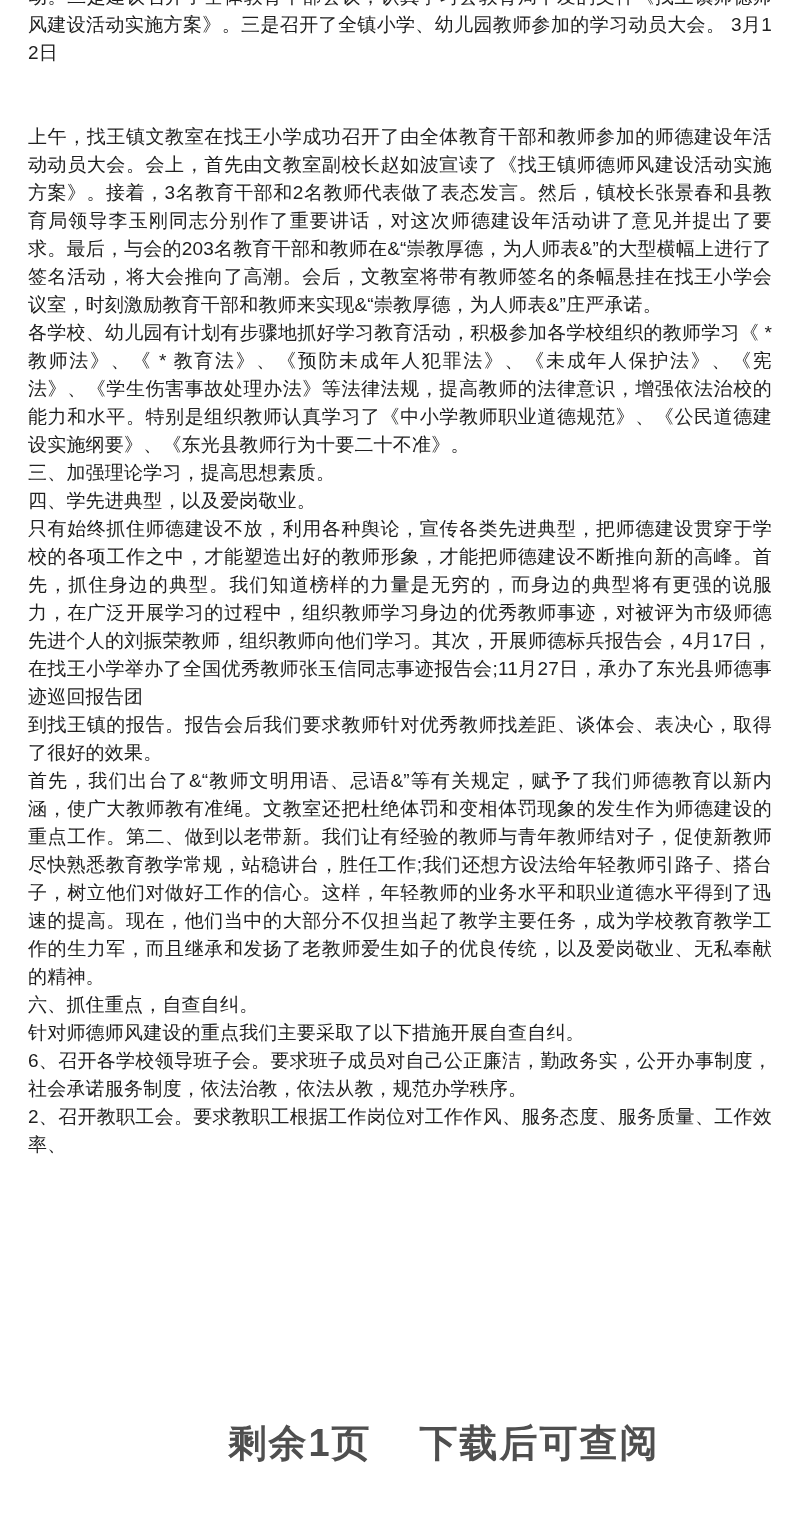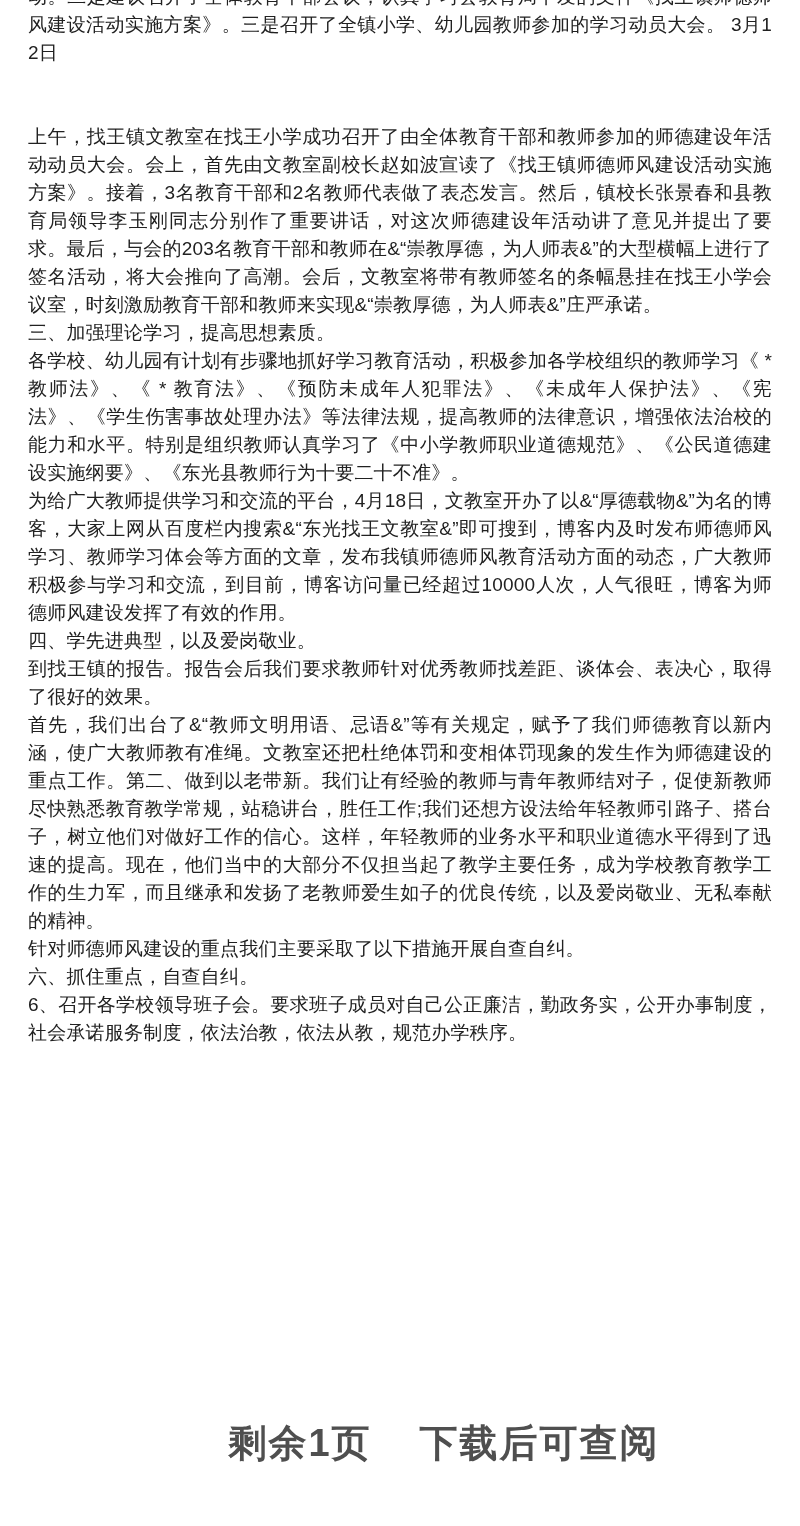--- a/index.html
+++ b/index.html
@@ -47,31 +47,32 @@
 
 <div class="page">
   <div class="content">
 
     <p class="para clip">动。二是建议召开了全体教育干部会议，认真学习县教育局下发的文件《找王镇师德师风建设活动实施方案》。三是召开了全镇小学、幼儿园教师参加的学习动员大会。 3月12日</p>
 
     <div class="gap"></div>
 
     <p class="para">上午，找王镇文教室在找王小学成功召开了由全体教育干部和教师参加的师德建设年活动动员大会。会上，首先由文教室副校长赵如波宣读了《找王镇师德师风建设活动实施方案》。接着，3名教育干部和2名教师代表做了表态发言。然后，镇校长张景春和县教育局领导李玉刚同志分别作了重要讲话，对这次师德建设年活动讲了意见并提出了要求。最后，与会的203名教育干部和教师在&amp;“崇教厚德，为人师表&amp;”的大型横幅上进行了签名活动，将大会推向了高潮。会后，文教室将带有教师签名的条幅悬挂在找王小学会议室，时刻激励教育干部和教师来实现&amp;“崇教厚德，为人师表&amp;”庄严承诺。</p>
 
+    <p class="para">各学校、幼儿园有计划有步骤地抓好学习教育活动，积极参加各学校组织的教师学习《 * 教师法》、《 * 教育法》、《预防未成年人犯罪法》、《未成年人保护法》、《宪法》、《学生伤害事故处理办法》等法律法规，提高教师的法律意识，增强依法治校的能力和水平。特别是组织教师认真学习了《中小学教师职业道德规范》、《公民道德建设实施纲要》、《东光县教师行为十要二十不准》。</p>
     <p class="para">三、加强理论学习，提高思想素质。</p>
-    <p class="para">各学校、幼儿园有计划有步骤地抓好学习教育活动，积极参加各学校组织的教师学习《 * 教师法》、《 * 教育法》、《预防未成年人犯罪法》、《未成年人保护法》、《宪法》、《学生伤害事故处理办法》等法律法规，提高教师的法律意识，增强依法治校的能力和水平。特别是组织教师认真学习了《中小学教师职业道德规范》、《公民道德建设实施纲要》、《东光县教师行为十要二十不准》。</p>
-    <p class="para">为给广大教师提供学习和交流的平台，4月18日，文教室开办了以&amp;“厚德载物&amp;”为名的博客，大家上网从百度栏内搜索&amp;“东光找王文教室&amp;”即可搜到，博客内及时发布师德师风学习、教师学习体会等方面的文章，发布我镇师德师风教育活动方面的动态，广大教师积极参与学习和交流，到目前，博客访问量已经超过10000人次，人气很旺，博客为师德师风建设发挥了有效的作用。</p>
 
     <p class="para">四、学先进典型，以及爱岗敬业。</p>
+    <p class="para">只有始终抓住师德建设不放，利用各种舆论，宣传各类先进典型，把师德建设贯穿于学校的各项工作之中，才能塑造出好的教师形象，才能把师德建设不断推向新的高峰。首先，抓住身边的典型。我们知道榜样的力量是无穷的，而身边的典型将有更强的说服力，在广泛开展学习的过程中，组织教师学习身边的优秀教师事迹，对被评为市级师德先进个人的刘振荣教师，组织教师向他们学习。其次，开展师德标兵报告会，4月17日，在找王小学举办了全国优秀教师张玉信同志事迹报告会;11月27日，承办了东光县师德事迹巡回报告团</p>
     <p class="para">到找王镇的报告。报告会后我们要求教师针对优秀教师找差距、谈体会、表决心，取得了很好的效果。</p>
 
     <p class="para">首先，我们出台了&amp;“教师文明用语、忌语&amp;”等有关规定，赋予了我们师德教育以新内涵，使广大教师教有准绳。文教室还把杜绝体罚和变相体罚现象的发生作为师德建设的重点工作。第二、做到以老带新。我们让有经验的教师与青年教师结对子，促使新教师尽快熟悉教育教学常规，站稳讲台，胜任工作;我们还想方设法给年轻教师引路子、搭台子，树立他们对做好工作的信心。这样，年轻教师的业务水平和职业道德水平得到了迅速的提高。现在，他们当中的大部分不仅担当起了教学主要任务，成为学校教育教学工作的生力军，而且继承和发扬了老教师爱生如子的优良传统，以及爱岗敬业、无私奉献的精神。</p>
 
+    <p class="para">六、抓住重点，自查自纠。</p>
     <p class="para">针对师德师风建设的重点我们主要采取了以下措施开展自查自纠。</p>
-    <p class="para">六、抓住重点，自查自纠。</p>
     <p class="para">6、召开各学校领导班子会。要求班子成员对自己公正廉洁，勤政务实，公开办事制度，社会承诺服务制度，依法治教，依法从教，规范办学秩序。</p>
+    <p class="para">2、召开教职工会。要求教职工根据工作岗位对工作作风、服务态度、服务质量、工作效率、</p>
 
   </div>
 
   <div class="footer">
     <span>剩余1页</span><span class="sep"></span><span>下载后可查阅</span>
   </div>
 </div>
 
 </body></html>

